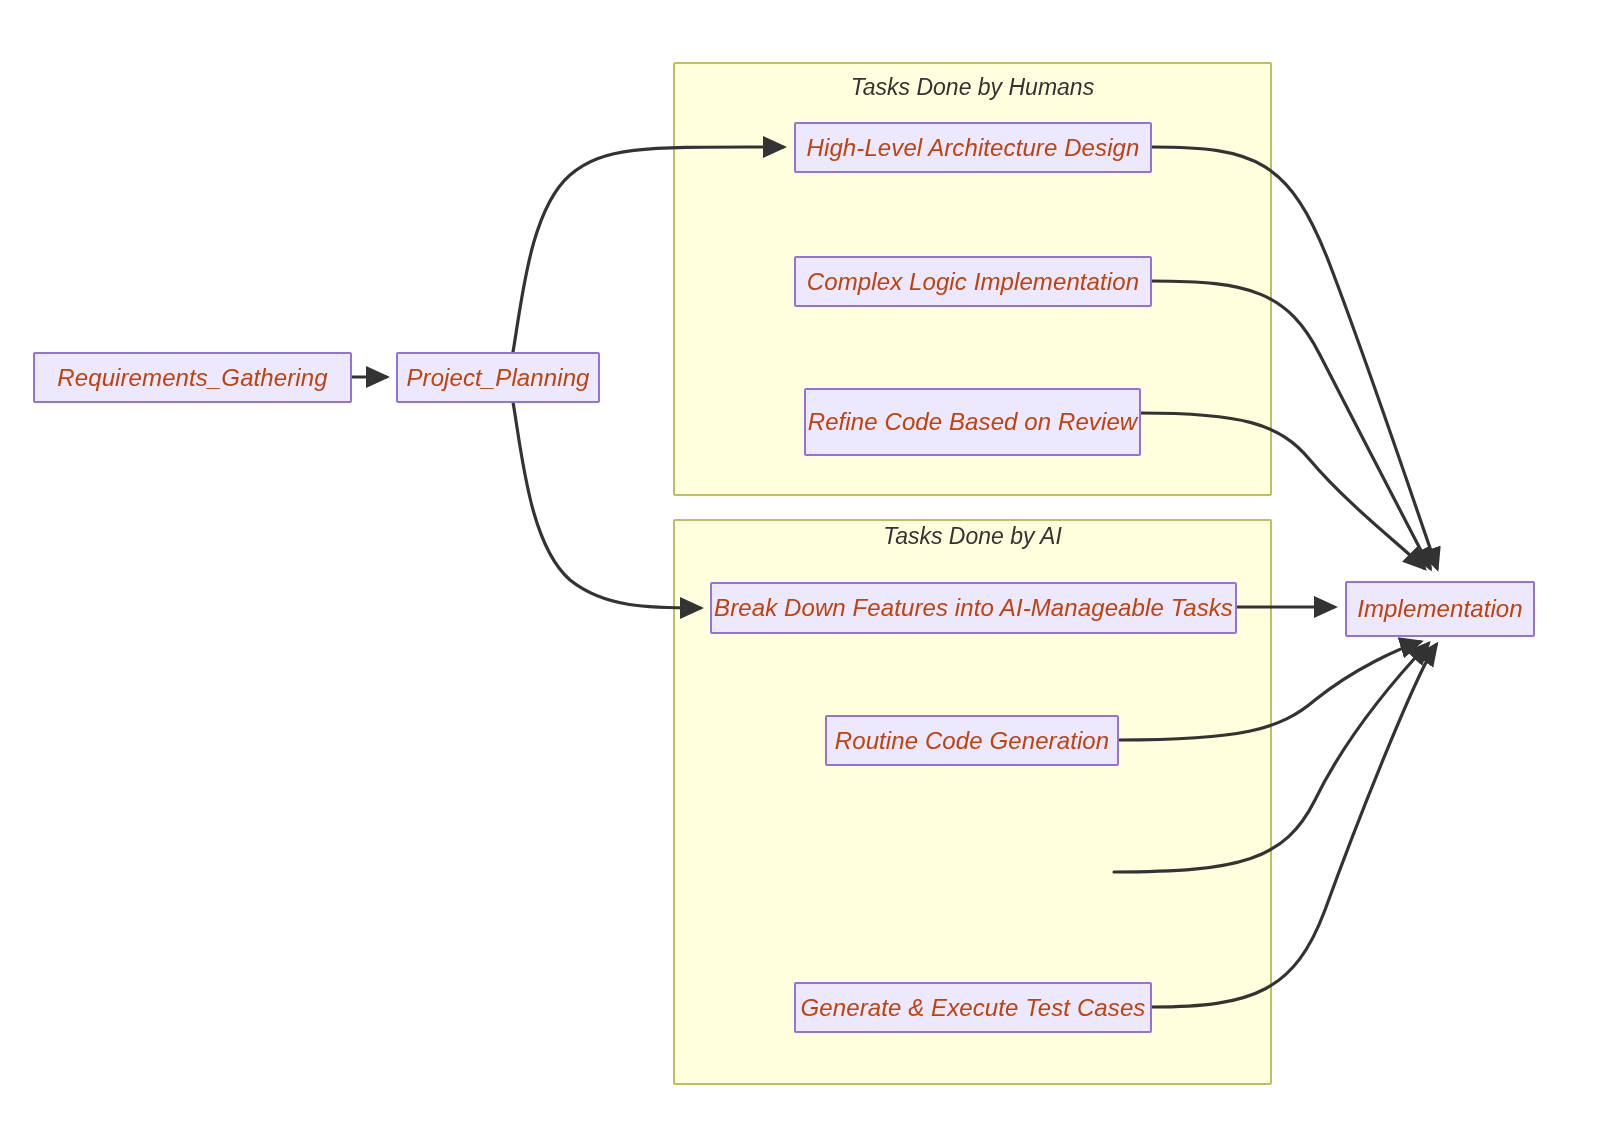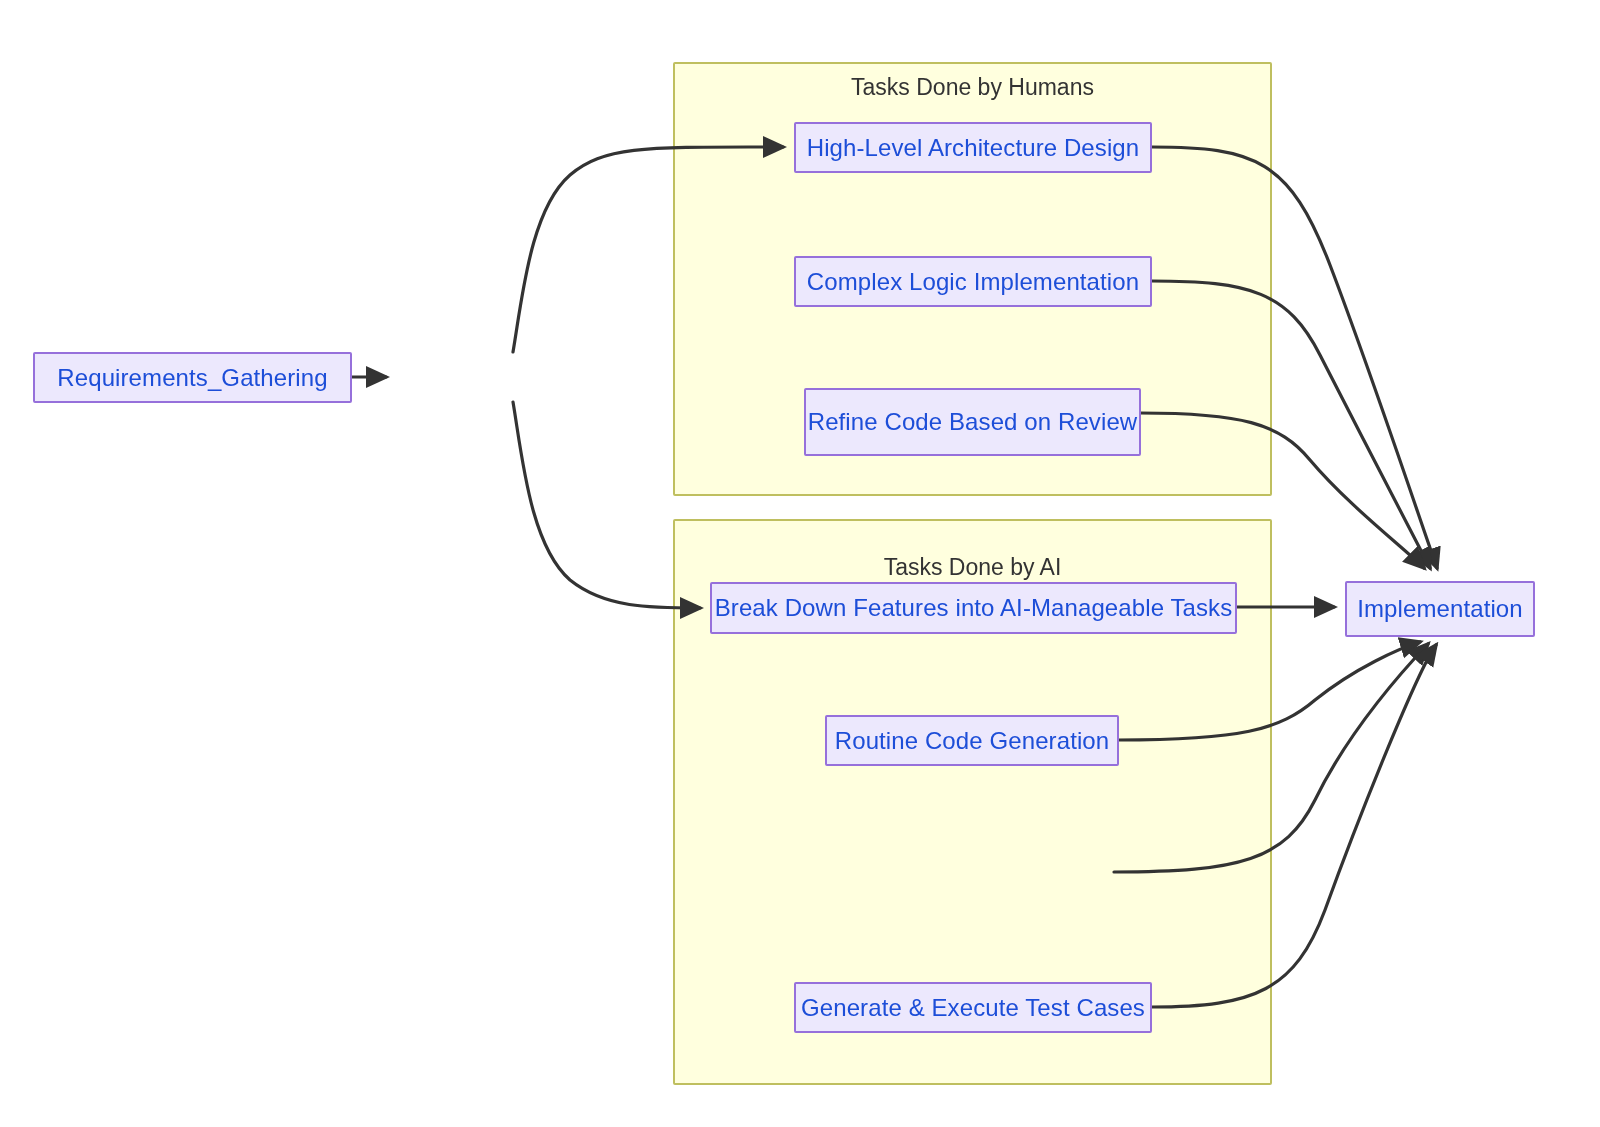--- a/index.html
+++ b/index.html
@@ -11,20 +11,21 @@
     font-family: "Liberation Sans", sans-serif;
     width: 1600px;
     height: 1127px;
     overflow: hidden;
   }
   #stage {
     position: relative;
     width: 1600px;
     height: 1127px;
     background: #ffffff;
+    font-style: italic;
   }
   #edge-layer {
     position: absolute;
     left: 0;
     top: 0;
     width: 1600px;
     height: 1127px;
   }
   .cluster {
     position: absolute;
@@ -45,38 +46,38 @@
   }
   .node {
     position: absolute;
     box-sizing: border-box;
     background: #ece8fd;
     border: 2px solid #9670db;
     border-radius: 2px;
     display: flex;
     align-items: center;
     justify-content: center;
-    color: #1d4ed8;
+    color: #c2410c;
     font-size: 24px;
     font-family: "Liberation Sans", sans-serif;
     white-space: nowrap;
     letter-spacing: 0.1px;
   }
 </style>
 </head>
 <body>
 
 <div id="stage">
 
   <div class="cluster" style="left:673px; top:62px; width:599px; height:434px;">
     <div class="cluster-label" style="top:10px;">Tasks Done by Humans</div>
   </div>
 
   <div class="cluster" style="left:673px; top:519px; width:599px; height:566px;">
-    <div class="cluster-label" style="top:2px;margin-top:31px;">Tasks Done by AI</div>
+    <div class="cluster-label" style="top:2px;">Tasks Done by AI</div>
   </div>
 
   <svg id="edge-layer" viewBox="0 0 1600 1127" xmlns="http://www.w3.org/2000/svg">
     <defs>
       <marker id="arrow" viewBox="0 0 12 12" refX="10" refY="6" markerWidth="7.5" markerHeight="7.5" orient="auto-start-reverse">
         <path d="M 0 0.5 L 12 6 L 0 11.5 z" fill="#333333"></path>
       </marker>
     </defs>
 
     <g fill="none" stroke="#333333" stroke-width="3.2" stroke-linecap="round">
@@ -100,20 +101,23 @@
       <path d="M 1114 872 C 1240 872 1285 860 1315 800 C 1350 728 1408 665 1428 644" marker-end="url(#arrow)"></path>
 
       <path d="M 1152 1007 C 1255 1007 1295 990 1325 910 C 1362 808 1418 670 1436 645" marker-end="url(#arrow)"></path>
     </g>
   </svg>
 
   <div class="node" style="left:33px; top:352px; width:319px; height:51px;">
     <span>Requirements_Gathering</span>
   </div>
 
+  <div class="node" style="left:396px; top:352px; width:204px; height:51px;">
+    <span>Project_Planning</span>
+  </div>
 
   <div class="node" style="left:794px; top:122px; width:358px; height:51px;">
     <span>High-Level Architecture Design</span>
   </div>
 
   <div class="node" style="left:794px; top:256px; width:358px; height:51px;">
     <span>Complex Logic Implementation</span>
   </div>
 
   <div class="node" style="left:804px; top:388px; width:337px; height:68px;">

